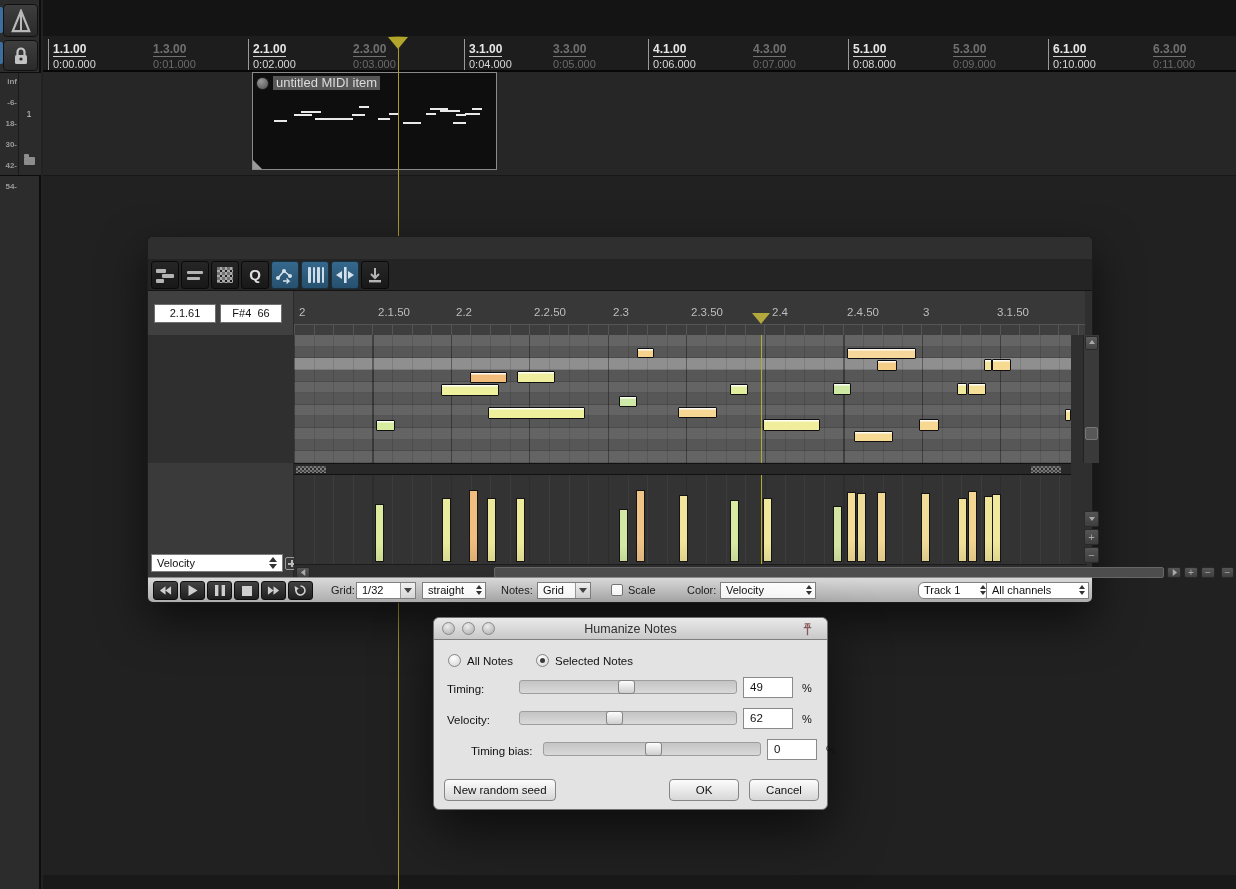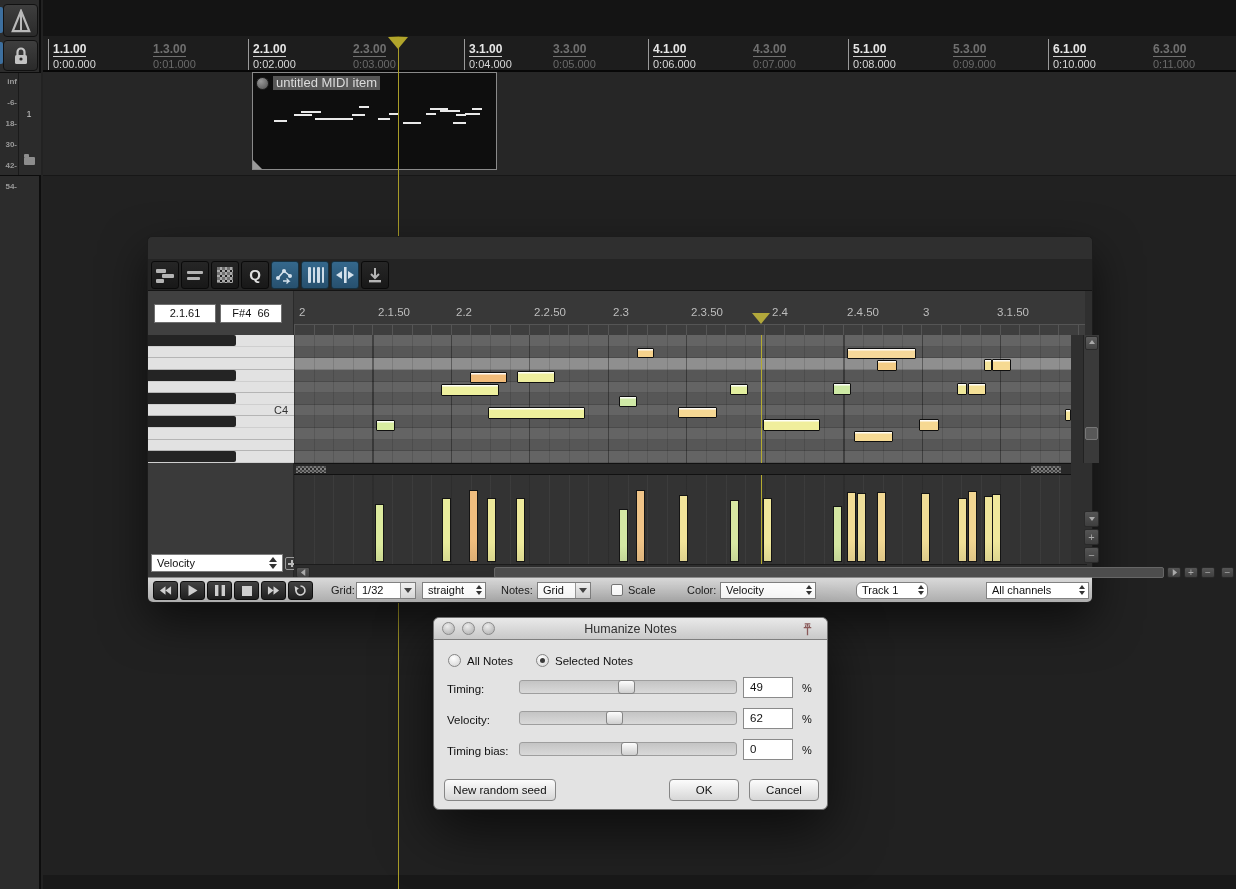--- a/index.html
+++ b/index.html
@@ -279,35 +279,20 @@
             <div class="ed-ruler-label" style="left: 478px;">2.4</div>
             <div class="ed-ruler-label" style="left: 553px;">2.4.50</div>
             <div class="ed-ruler-label" style="left: 629px;">3</div>
             <div class="ed-ruler-label" style="left: 703px;">3.1.50</div>
           </div>
         <div class="ed-ruler-cells"></div>
         <div class="ed-cursor-tri" id="ed-cursor-tri" style="bottom: 11px; left: 458px;"></div>
       </div>
     </div>
 
-    <div class="keys" id="keys">
-        <div class="key-row black"></div>
-        <div class="key-row white"></div>
-        <div class="key-row white"></div>
-        <div class="key-row black"></div>
-        <div class="key-row white"></div>
-        <div class="key-row black"></div>
-        <div class="key-row white">
-          <span class="c4">C4</span>
-        </div>
-        <div class="key-row black"></div>
-        <div class="key-row white"></div>
-        <div class="key-row white"></div>
-        <div class="key-row black"></div>
-      </div>
 
     <div class="roll">
       <div id="grid-rows" style="position:absolute;inset:0;">
           <div class="grid-row" style="top: 0px; height: 11.636px; background: rgb(100, 100, 100);"></div>
           <div class="grid-row" style="top: 11.636px; height: 11.636px; background: rgb(87, 87, 87);"></div>
           <div class="grid-row" style="top: 23.272px; height: 11.636px; background: rgb(143, 143, 143);"></div>
           <div class="grid-row" style="top: 34.908px; height: 11.636px; background: rgb(87, 87, 87);"></div>
           <div class="grid-row" style="top: 46.544px; height: 11.636px; background: rgb(100, 100, 100);"></div>
           <div class="grid-row" style="top: 58.18px; height: 11.636px; background: rgb(87, 87, 87);"></div>
           <div class="grid-row" style="top: 69.816px; height: 11.636px; background: rgb(100, 100, 100);"></div>
@@ -481,21 +466,21 @@
       <div class="eb-check" style="left:463px;"></div>
       <span class="eb-label" style="left:480px;">Scale</span>
       <span class="eb-label" style="left:539px;">Color:</span>
       <div class="eb-combo" style="left:572px;width:96px;">
         <span>Velocity</span>
         <div class="spin">
             <div class="arr-up"></div>
             <div class="arr-dn"></div>
           </div>
       </div>
-      <div class="eb-combo" style="left:708px;width:72px;border-radius:6px;">
+      <div class="eb-combo" style="left:770px;width:72px;border-radius:6px;">
         <span>Track 1</span>
         <div class="spin">
             <div class="arr-up"></div>
             <div class="arr-dn"></div>
           </div>
       </div>
       <div class="eb-combo" style="left:838px;width:103px;">
         <span>All channels</span>
         <div class="spin">
             <div class="arr-up"></div>
@@ -531,21 +516,21 @@
           <div class="unit">%</div>
         </div>
         <div class="hrow" style="top: 90px;">
           <div class="hlabel">Velocity:</div>
           <div class="slider">
             <div class="handle" style="left: 86px;"></div>
           </div>
           <div class="val-box">62</div>
           <div class="unit">%</div>
         </div>
-        <div class="hrow" style="top: 121px;">
+        <div class="hrow" style="top: 121px; margin-left: 24px;">
           <div class="hlabel">Timing bias:</div>
           <div class="slider">
             <div class="handle" style="left: 101px;"></div>
           </div>
           <div class="val-box">0</div>
           <div class="unit">%</div>
         </div>
       </div>
 
     <div class="dlg-btn" style="left:10px;top:161px;width:112px;">New random seed</div>

